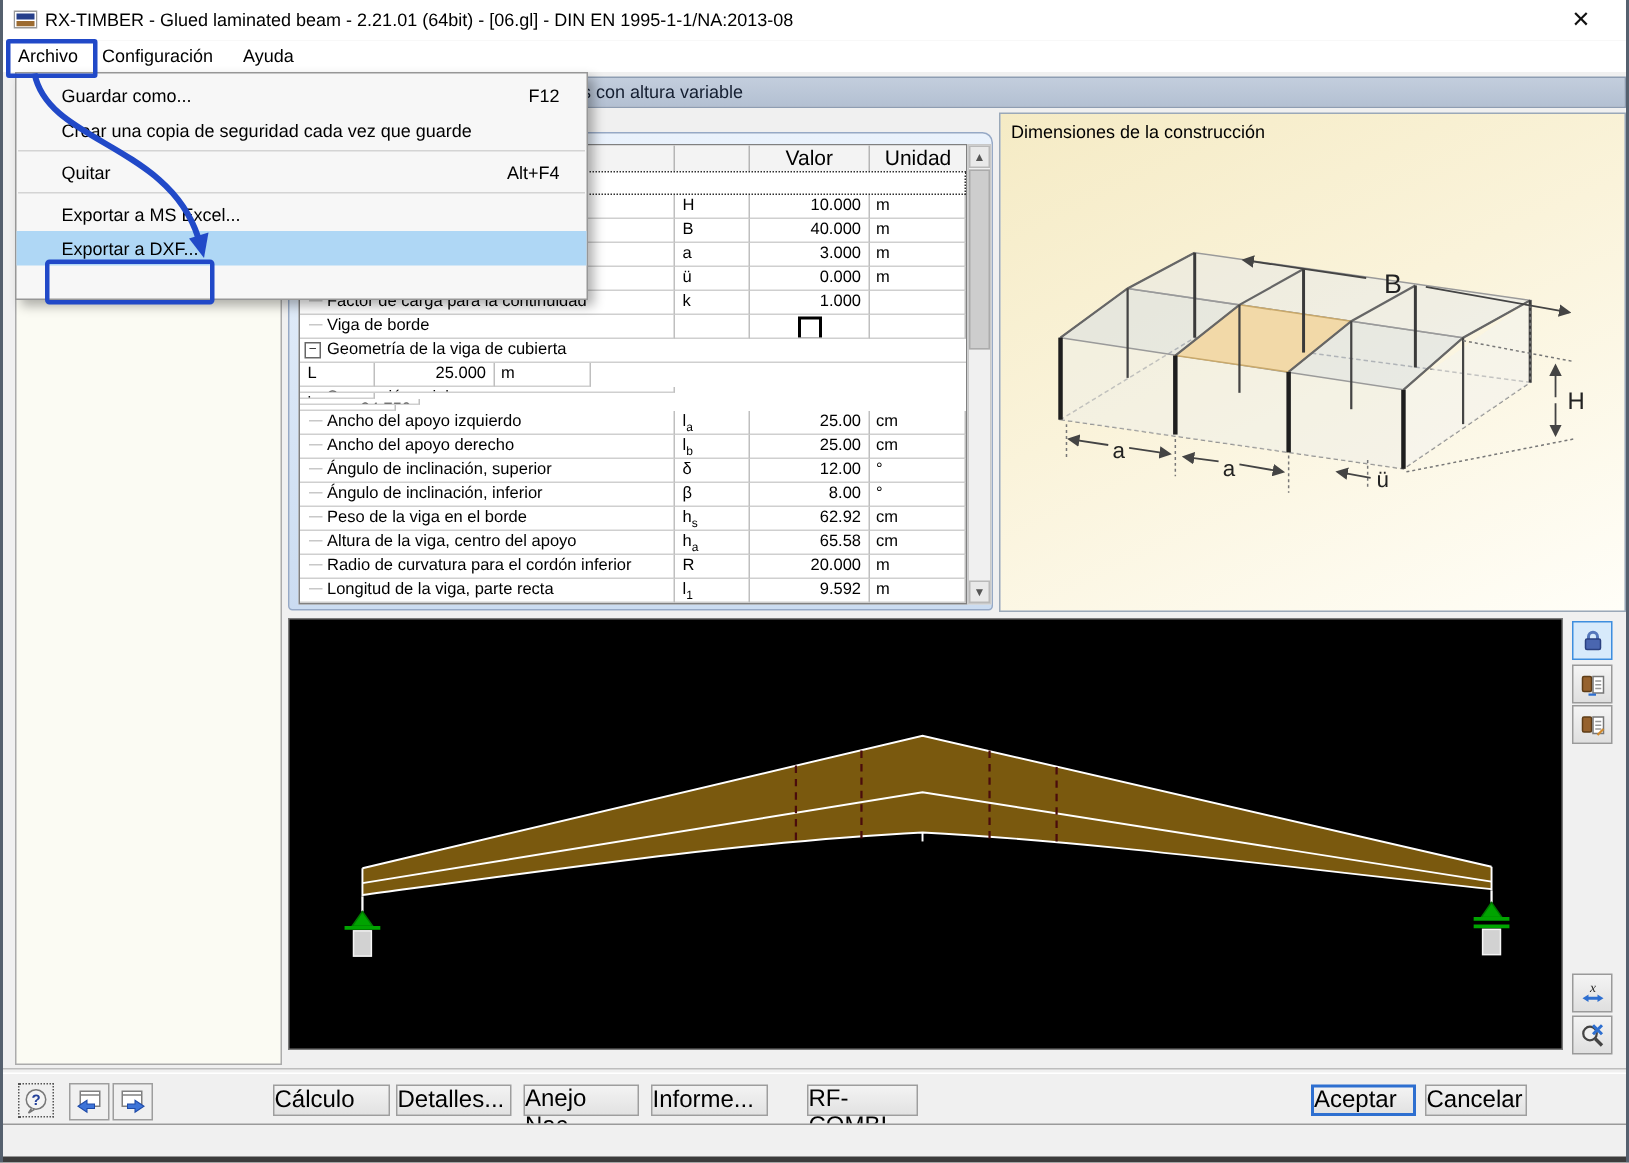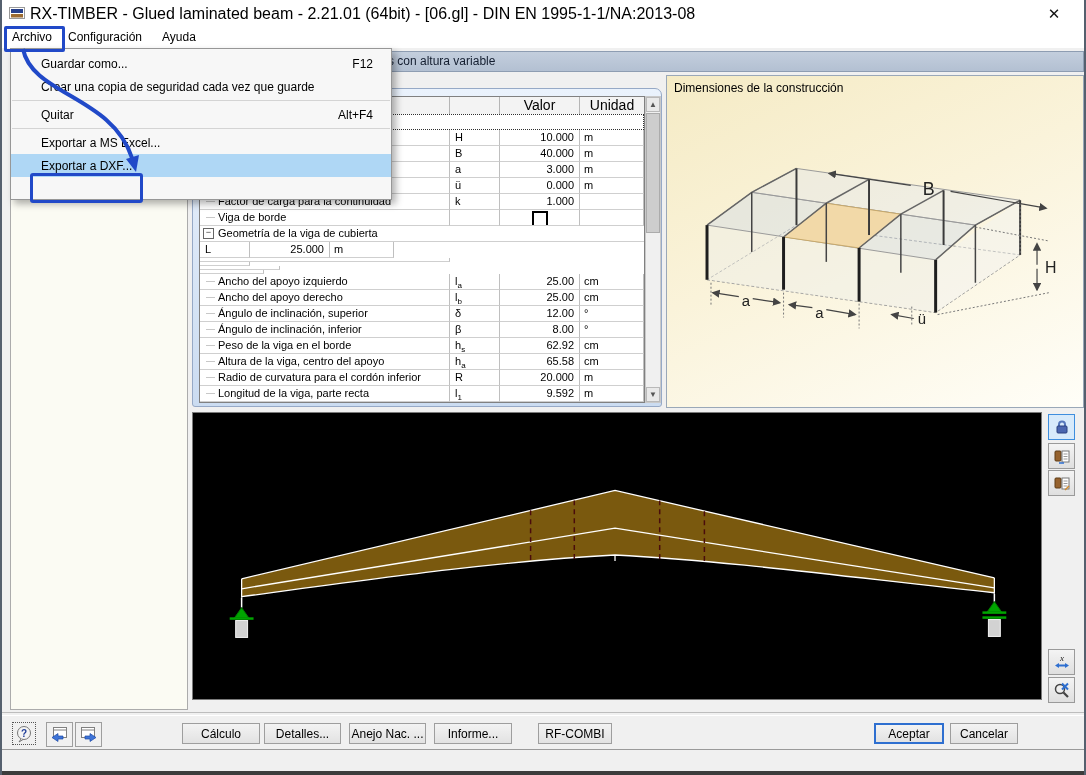--- a/index.html
+++ b/index.html
@@ -3,21 +3,21 @@
 <meta charset="utf-8">
 <style>
   html,body{margin:0;padding:0;background:#888;}
   #win{position:relative;width:1086px;height:775px;background:#F0F0F0;
        font-family:"Liberation Sans","DejaVu Sans",sans-serif;overflow:hidden;
        border-left:2px solid #55606E;border-right:2px solid #55606E;box-sizing:border-box;}
   .abs{position:absolute;}
   
   #titlebar{left:0;top:0;width:100%;height:27px;background:#FFFFFF;border-bottom:1px solid #E4E4E4;}
   #app-icon{left:7px;top:5px;width:16px;height:16px;}
-  #title-text{left:28px;top:0;height:27px;line-height:27px;font-size:16px;color:#000;white-space:nowrap;}
+  #title-text{left:28px;top:0;height:27px;line-height:27px;font-size:12px;color:#000;white-space:nowrap;}
   #close-btn{right:8px;top:0;width:44px;height:27px;text-align:center;line-height:27px;font-size:15px;color:#111;cursor:default;}
   
   #menubar{left:0;top:27px;width:100%;height:21px;background:#FFF;}
   .mb-item{position:absolute;top:0;height:21px;line-height:21px;font-size:12px;color:#000;padding:0 4px;}
   
   #dlg-header{left:8px;top:51px;width:1074px;height:21px;background:linear-gradient(#C3CEDD,#B3C0D2);
       border:1px solid #8E9DB2;box-sizing:border-box;}
   #dlg-header span{position:absolute;left:377px;top:0;height:19px;line-height:19px;font-size:12px;color:#141E30;}
   #left-panel{left:8px;top:72px;width:178px;height:638px;background:#FBFBF3;border:1px solid #ABABAB;box-sizing:border-box;}
   
@@ -52,21 +52,21 @@
       background:linear-gradient(155deg,#F5EBC5 0%,#FAF3DA 45%,#FFFEF8 100%);}
   #con-title{position:absolute;left:7px;top:5px;font-size:12px;color:#000;}
   
   #beam-panel{left:190px;top:412px;width:850px;height:288px;background:#000;border:1px solid #7A7A7A;box-sizing:border-box;}
   .tb{position:absolute;left:1046px;width:27px;height:26px;background:linear-gradient(#F4F4F4,#DFDFDF);
       border:1px solid #9A9A9A;box-sizing:border-box;display:flex;align-items:center;justify-content:center;}
   .tb.on{border:1px solid #3E8EDE;background:#D7EAFB;}
   
   #groove{left:0;top:712px;width:100%;height:2px;border-top:1px solid #BDBDBD;border-bottom:1px solid #FFF;}
   .btn{position:absolute;top:723px;height:21px;background:linear-gradient(#F3F3F3,#E2E2E2);
-      border:1px solid #9E9E9E;box-sizing:border-box;font-size:12px;text-align:center;
+      border:1px solid #9E9E9E;box-sizing:border-box;font-size:16px;text-align:left;
       font-family:"Liberation Sans",sans-serif;color:#000;padding:0;}
   .btn.default{border:2px solid #2E6FD0;}
   .tiny-btn{position:absolute;top:722px;background:#F0F0F0;border:1px solid #9E9E9E;box-sizing:border-box;
       display:flex;align-items:center;justify-content:center;}
   #help-btn{border:1px dotted #555;}
   #statusbar{left:0;top:749px;width:100%;height:22px;background:#F0F0F0;border-top:1px solid #9A9A9A;}
   #win-bottom{left:0;top:771px;width:100%;height:4px;background:#3C3C3C;}
   
   #file-menu{left:8px;top:48px;width:382px;height:152px;background:#F7F7F7;border:1px solid #979797;
       box-shadow:4px 4px 7px rgba(0,0,0,0.3);z-index:50;box-sizing:border-box;padding-top:3px;}

